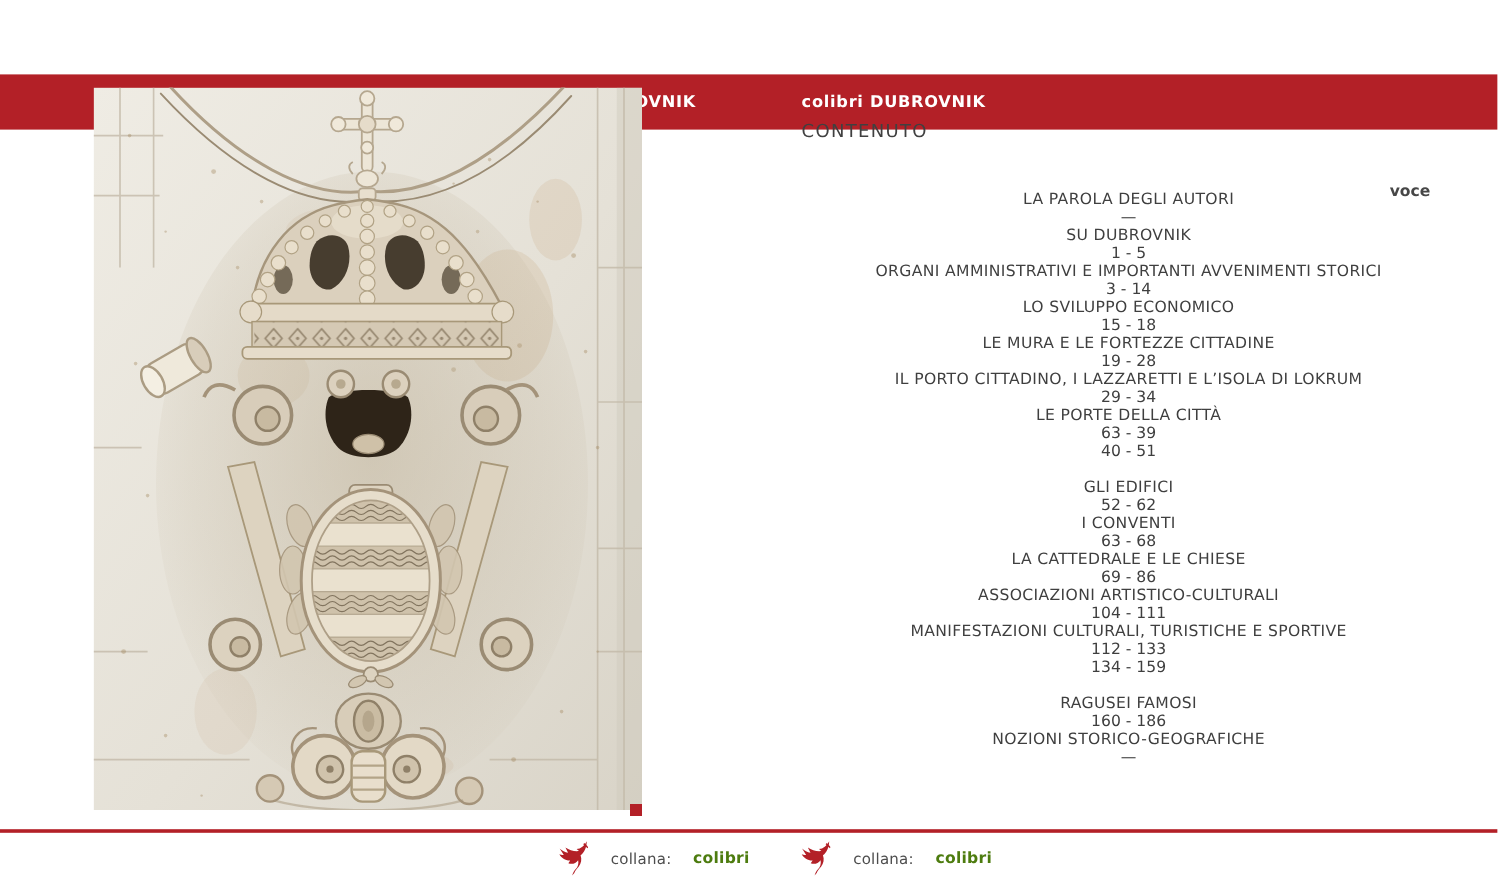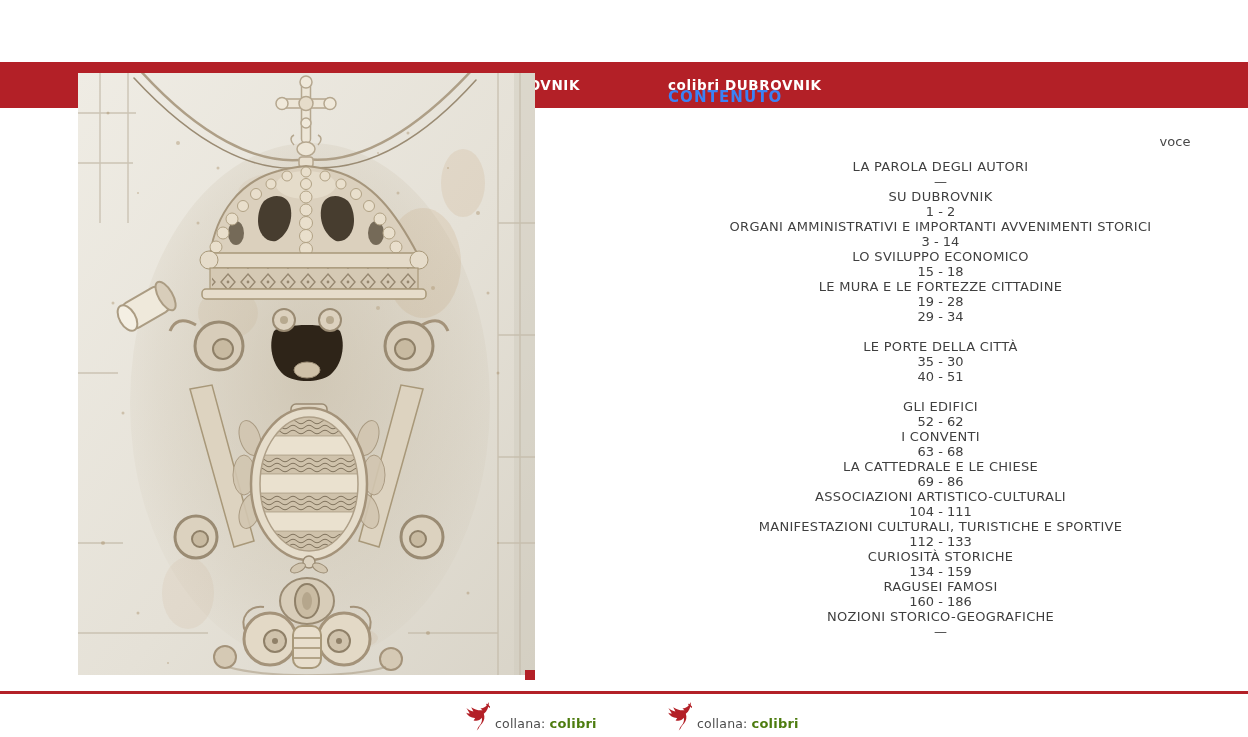--- a/index.html
+++ b/index.html
@@ -12,32 +12,32 @@
   .bar-title{position:absolute;top:0;height:100%;display:flex;align-items:center;
     color:#ffffff;font-weight:bold;font-size:13.5px;letter-spacing:.6px;white-space:nowrap;}
   .bar-title.left{right:668px;}
   .bar-title.right{left:668px;}
   
   .photo{position:absolute;left:78px;top:73px;width:457px;height:602px;}
   .photo svg{display:block;}
   .photo-marker{position:absolute;left:525px;top:670px;width:10px;height:10px;background:#B32027;}
   
   .toc{position:absolute;left:668px;top:0;width:545px;}
-  .toc-title{position:absolute;top:88px;left:0;margin:0;color:#3b82f6;
-    font-size:15px;font-weight:bold;letter-spacing:1.1px;}
-  .toc-headrow{position:absolute;top:134px;left:0;width:545px;display:flex;}
+  .toc-title{position:absolute;top:100px;left:0;margin:0;color:#404040;
+    font-size:15px;font-weight:normal;letter-spacing:1.1px;}
+  .toc-headrow{position:absolute;top:152px;left:0;width:545px;display:flex;font-weight:bold;}
   .toc-headrow .spacer{flex:1;}
   .voce{width:76px;text-align:center;font-size:13px;color:#474747;}
   .toc-list{position:absolute;top:159px;left:0;width:545px;}
   .toc-row{height:30px;display:flex;align-items:center;flex-direction:column;}
   .toc-label{flex:1;font-size:13px;color:#3F3F3F;letter-spacing:.3px;white-space:nowrap;}
   .toc-pages{width:76px;text-align:center;font-size:13px;color:#3F3F3F;white-space:nowrap;}
   
   .footline{position:absolute;left:0;top:691px;width:1248px;height:3px;background:#B32027;}
-  .footer-group{position:absolute;top:699px;height:32px;display:flex;align-items:flex-end;}
+  .footer-group{position:absolute;top:699px;height:32px;display:flex;align-items:center;gap:14px;}
   .footer-group.fg-left{left:466px;}
   .footer-group.fg-right{left:668px;}
   .bird{margin-right:5px;}
   .series-label{font-size:12.5px;color:#4D4D4D;letter-spacing:.2px;}
   .series-name{font-size:13px;font-weight:bold;color:#4d7c0f;margin-left:4px;letter-spacing:.2px;}
 </style>
 </head>
 <body>
 
 <div class="topbar">
@@ -290,45 +290,46 @@
     <span class="voce">voce</span>
   </div>
   <div class="toc-list">
   <div class="toc-row">
     <span class="toc-label">LA PAROLA DEGLI AUTORI</span>
     <span class="toc-pages">—</span>
   </div>
 
   <div class="toc-row">
     <span class="toc-label">SU DUBROVNIK</span>
-    <span class="toc-pages">1 - 2</span>
+    <span class="toc-pages">1 - 5</span>
   </div>
 
   <div class="toc-row">
     <span class="toc-label">ORGANI AMMINISTRATIVI E IMPORTANTI AVVENIMENTI STORICI</span>
     <span class="toc-pages">3 - 14</span>
   </div>
 
   <div class="toc-row">
     <span class="toc-label">LO SVILUPPO ECONOMICO</span>
     <span class="toc-pages">15 - 18</span>
   </div>
 
   <div class="toc-row">
     <span class="toc-label">LE MURA E LE FORTEZZE CITTADINE</span>
     <span class="toc-pages">19 - 28</span>
   </div>
 
   <div class="toc-row">
+    <span class="toc-label">IL PORTO CITTADINO, I LAZZARETTI E L’ISOLA DI LOKRUM</span>
     <span class="toc-pages">29 - 34</span>
   </div>
 
   <div class="toc-row">
     <span class="toc-label">LE PORTE DELLA CITTÀ</span>
-    <span class="toc-pages">35 - 30</span>
+    <span class="toc-pages">63 - 39</span>
   </div>
 
   <div class="toc-row">
     <span class="toc-pages">40 - 51</span>
   </div>
 
   <div class="toc-row">
     <span class="toc-label">GLI EDIFICI</span>
     <span class="toc-pages">52 - 62</span>
   </div>
@@ -348,21 +349,20 @@
     <span class="toc-label">ASSOCIAZIONI ARTISTICO-CULTURALI</span>
     <span class="toc-pages">104 - 111</span>
   </div>
 
   <div class="toc-row">
     <span class="toc-label">MANIFESTAZIONI CULTURALI, TURISTICHE E SPORTIVE</span>
     <span class="toc-pages">112 - 133</span>
   </div>
 
   <div class="toc-row">
-    <span class="toc-label">CURIOSITÀ STORICHE</span>
     <span class="toc-pages">134 - 159</span>
   </div>
 
   <div class="toc-row">
     <span class="toc-label">RAGUSEI FAMOSI</span>
     <span class="toc-pages">160 - 186</span>
   </div>
 
   <div class="toc-row">
     <span class="toc-label">NOZIONI STORICO-GEOGRAFICHE</span>

